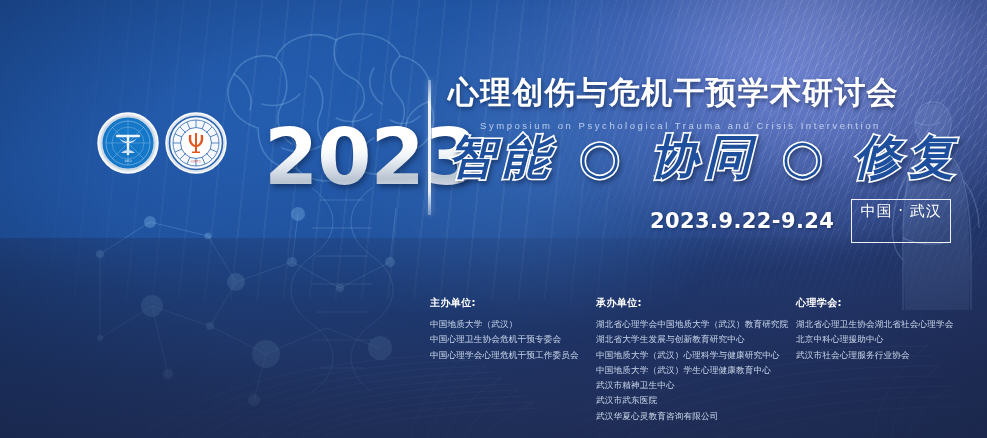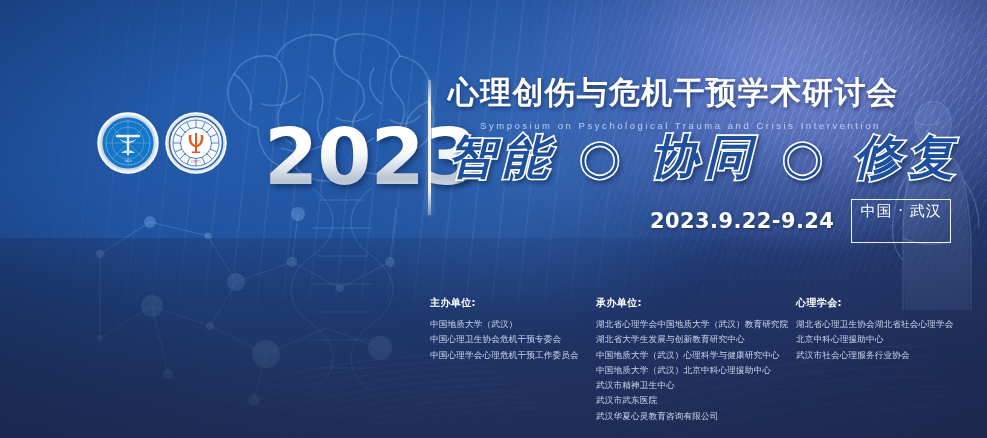--- a/index.html
+++ b/index.html
@@ -373,21 +373,21 @@
         <div class="org-item">中国地质大学（武汉）</div>
         <div class="org-item">中国心理卫生协会危机干预专委会</div>
         <div class="org-item">中国心理学会心理危机干预工作委员会</div>
       </div>
 
       <div class="org-col col-2">
         <div class="org-title">承办单位:</div>
         <div class="org-item">湖北省心理学会中国地质大学（武汉）教育研究院</div>
         <div class="org-item">湖北省大学生发展与创新教育研究中心</div>
         <div class="org-item">中国地质大学（武汉）心理科学与健康研究中心</div>
-        <div class="org-item">中国地质大学（武汉）北京中科心理援助中心</div>
+        <div class="org-item">中国地质大学（武汉）学生心理健康教育中心</div>
         <div class="org-item">武汉市精神卫生中心</div>
         <div class="org-item">武汉市武东医院</div>
         <div class="org-item">武汉华夏心灵教育咨询有限公司</div>
       </div>
 
       <div class="org-col col-3">
         <div class="org-title">心理学会:</div>
         <div class="org-item">湖北省心理卫生协会湖北省社会心理学会</div>
         <div class="org-item">北京中科心理援助中心</div>
         <div class="org-item">武汉市社会心理服务行业协会</div>

